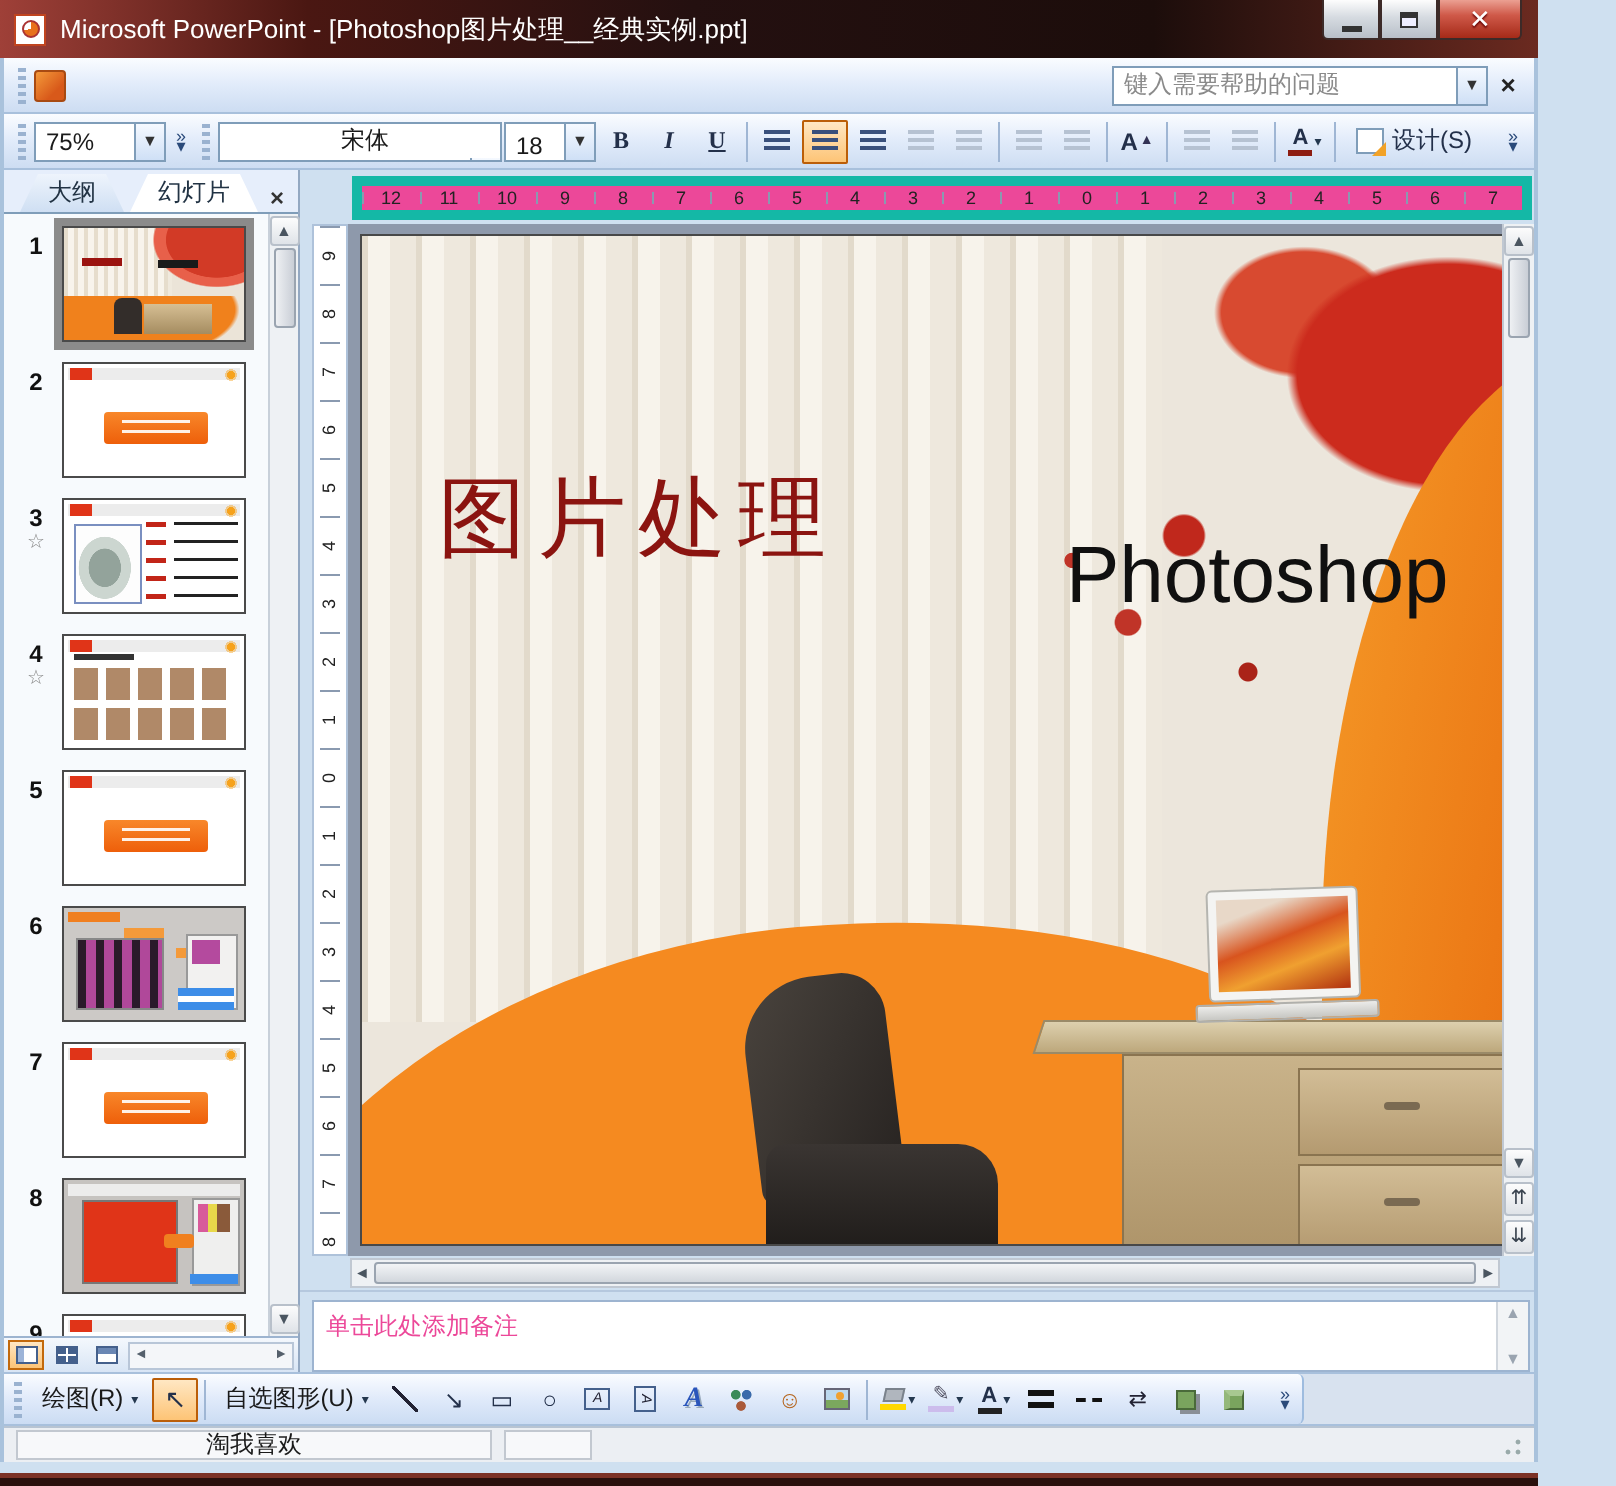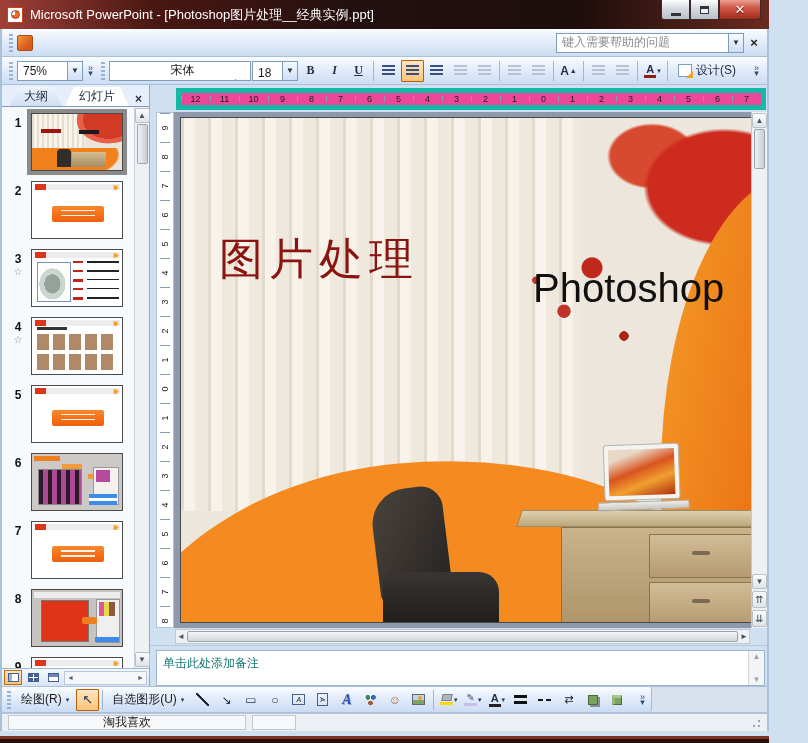--- a/index.html
+++ b/index.html
@@ -139,21 +139,21 @@
 .sarrow{width:15px;height:15px;display:flex;align-items:center;justify-content:center;font-size:8px;color:#4a5560;background:linear-gradient(#fcfcfc,#dfe3e8);border:1px solid #b8c0ca;border-radius:2px;margin:1px 0;flex:0 0 15px;}
 .vthumb{width:11px;flex:0 0 40px;background:linear-gradient(90deg,#eef0f3,#c9ced6);border:1px solid #9aa4b0;border-radius:2px;}
 .thumb-vscroll .vthumb{background-image:linear-gradient(90deg,#eef0f3,#c9ced6),repeating-linear-gradient(to bottom,#8a94a0 0 1px,transparent 1px 3px);background-size:100% 100%,7px 9px;background-position:0 0,center;background-repeat:no-repeat,no-repeat;}
 .spacer{flex:1;}
 .snav{width:15px;height:17px;display:flex;align-items:center;justify-content:center;font-size:10px;color:#3a4450;background:linear-gradient(#fcfcfc,#dfe3e8);border:1px solid #b8c0ca;border-radius:2px;margin:1px 0;flex:0 0 17px;}
 .hscroll-row{flex:0 0 17px;display:flex;align-items:center;padding:1px 17px 1px 25px;}
 .hscroll{flex:1;height:15px;background:#eef1f4;border:1px solid #c0c8d2;display:flex;align-items:center;padding:0 1px;font-size:8px;color:#4a5560;}
 .hthumb{flex:1;height:11px;margin:0 2px;background:linear-gradient(#f2f4f6,#d2d7dd);border:1px solid #9aa4b0;border-radius:2px;background-image:linear-gradient(#f2f4f6,#d2d7dd),repeating-linear-gradient(90deg,#8a94a0 0 1px,transparent 1px 3px);background-size:100% 100%,9px 7px;background-position:0 0,center;background-repeat:no-repeat;}
 .splitter{flex:0 0 5px;border-top:1px solid #b5c8de;}
 .notes{flex:0 0 36px;display:flex;background:#fff;border:1px solid #9db4d0;margin:0 2px 0 6px;}
-.notes-text{flex:1;padding:4px 6px;color:#0f766e;}
+.notes-text{flex:1;padding:4px 6px;color:#ec4899;}
 .notes-scroll{flex:0 0 16px;border-left:1px solid #d0d6dd;background:#f2f4f6;display:flex;flex-direction:column;justify-content:space-between;align-items:center;padding:1px 0;font-size:8px;color:#9aa4b0;}
 
 
 .toolbar.draw{background:#d8e2ef;border-top:1px solid #a8c0dc;border-bottom:1px solid #a8c0dc;padding:0;flex:0 0 27px;height:27px;}
 .draw-inner{width:650px;flex:0 0 650px;height:100%;display:flex;align-items:center;gap:1px;padding:0 2px;background:linear-gradient(#fafcff,#e0eafa 50%,#cbdcf3);border-right:1px solid #9ebcdf;border-radius:0 3px 3px 0;}
 .menu-btn{display:flex;align-items:center;gap:4px;padding:3px 6px;white-space:nowrap;}
 .menu-btn .dn{font-size:7px;color:#24384f;}
 .ic-cursor{font-size:13px;line-height:13px;}
 .ic-line{width:13px;height:13px;background:linear-gradient(to top right,transparent calc(50% - 1px),#223 calc(50% - 1px) calc(50% + 1px),transparent calc(50% + 1px));}
 .ic-tbox{width:13px;height:11px;border:1px solid #44608c;font-size:7px;line-height:9px;text-align:center;color:#223;}

